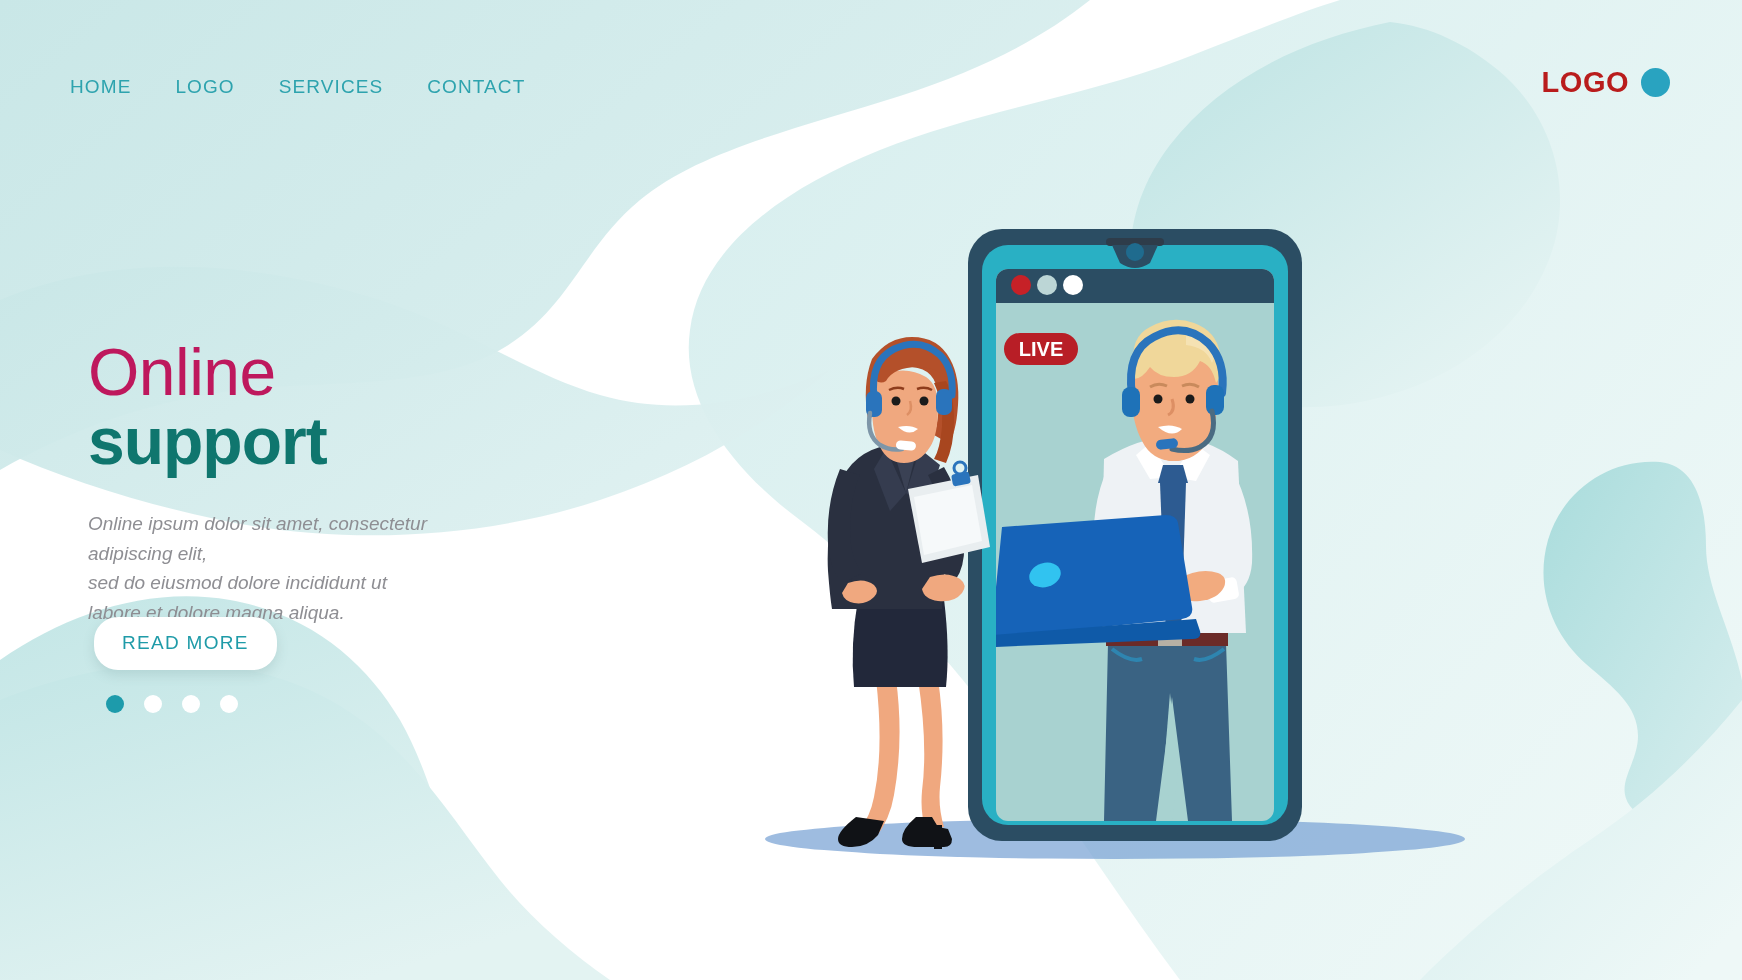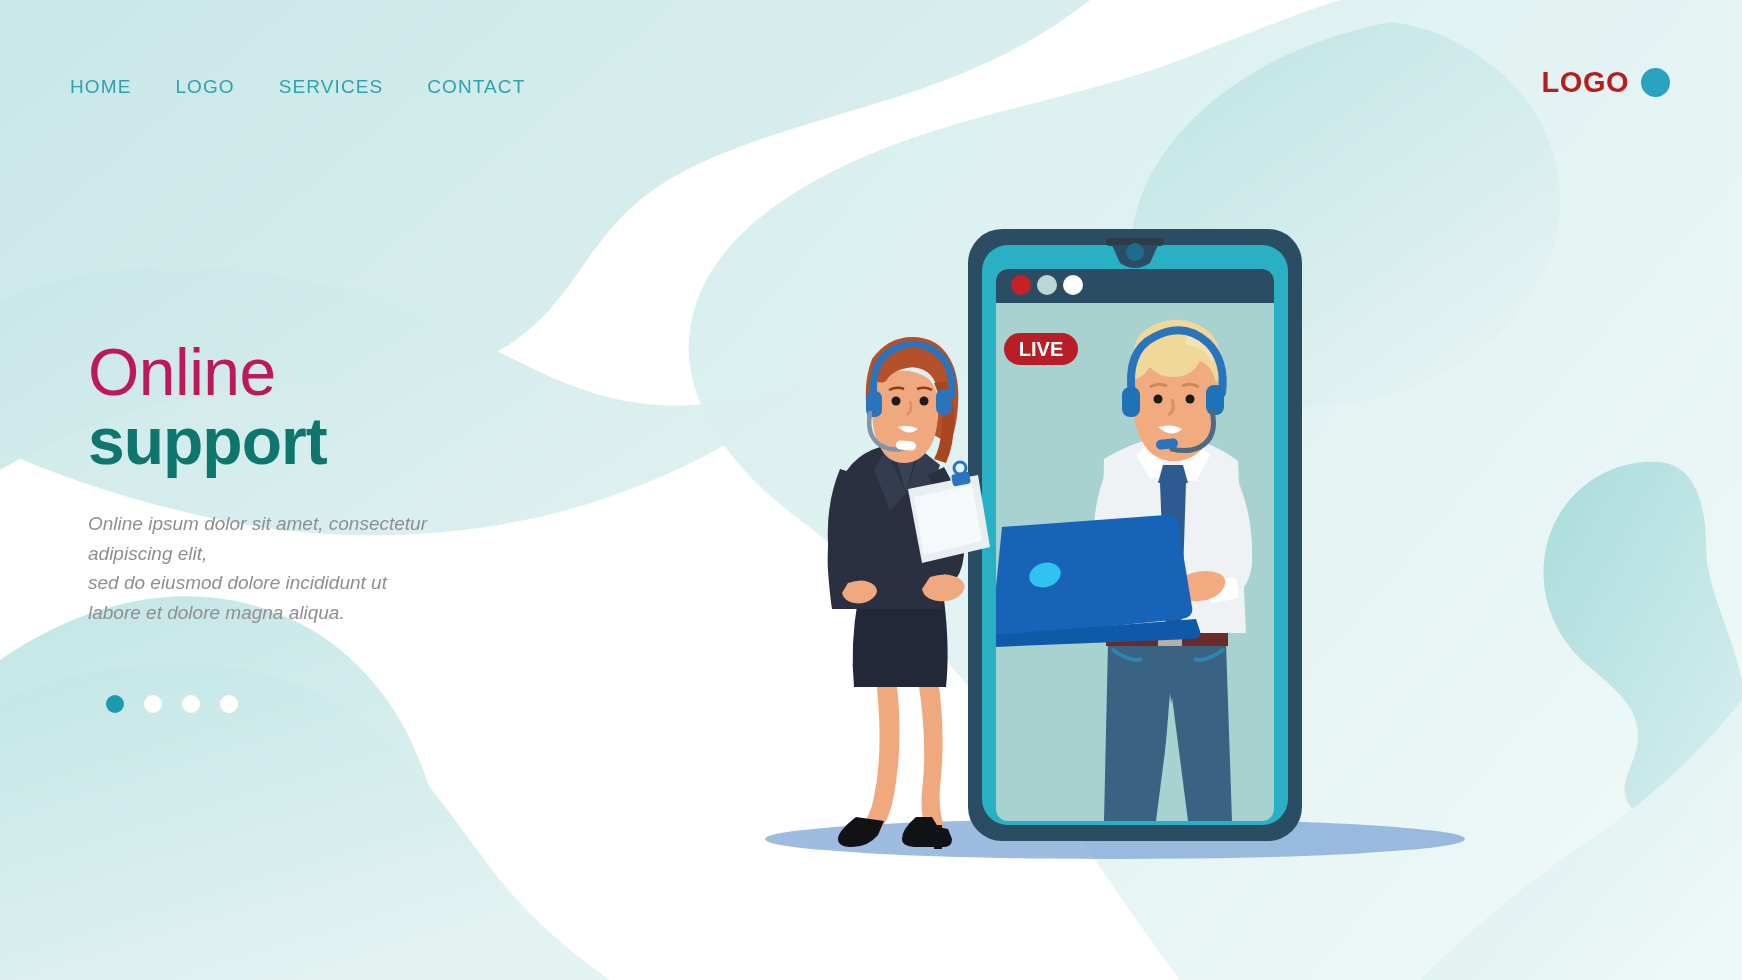--- a/index.html
+++ b/index.html
@@ -178,20 +178,23 @@
   <div class="hero">
     <div class="hero-title-1">Online</div>
     <div class="hero-title-2">support</div>
     <p class="hero-para">
       <span>Online ipsum dolor sit amet, consectetur adipiscing elit,</span><br>
       <span>sed do eiusmod dolore incididunt ut</span><br>
       <span>labore et dolore magna aliqua.</span>
     </p>
   </div>
 
+  <button class="cta">
+    <span class="cta-label">READ MORE</span>
+  </button>
 
   <div class="dots">
     <span class="dot active"></span>
     <span class="dot"></span>
     <span class="dot"></span>
     <span class="dot"></span>
   </div>
 
   <div class="illustration">
     <svg width="1742" height="980" viewBox="0 0 1742 980" xmlns="http://www.w3.org/2000/svg">

